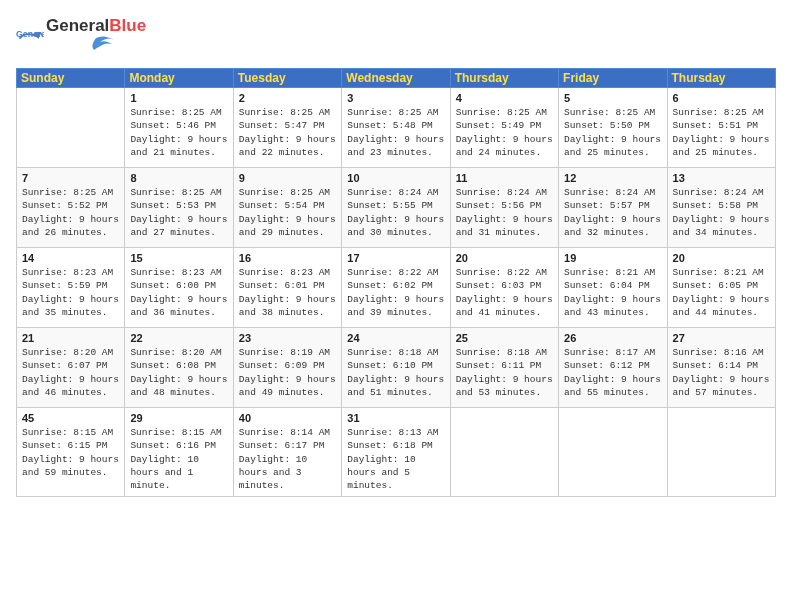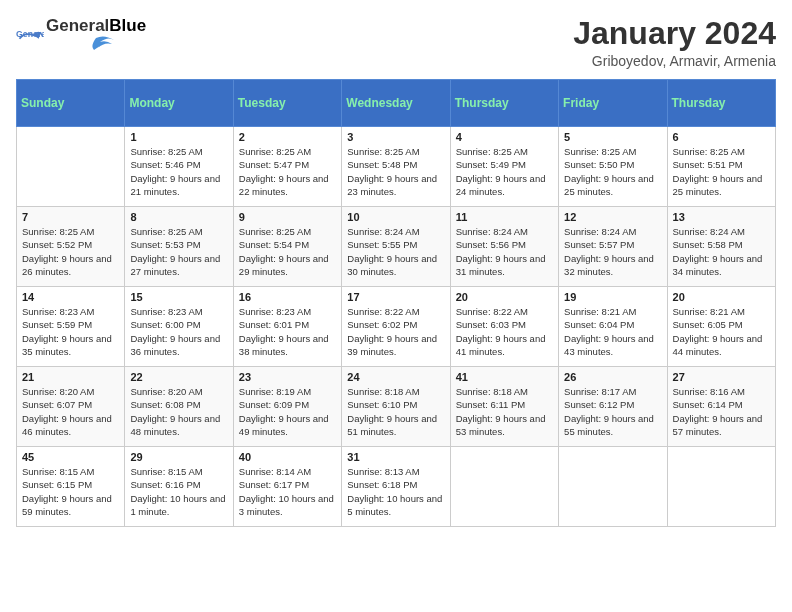--- a/index.html
+++ b/index.html
@@ -46,24 +46,24 @@
       color: #555;
       margin-top: 2px;
     }
     table {
       width: 100%;
       border-collapse: collapse;
       table-layout: fixed;
     }
     thead tr th {
       background-color: #3a6fc4;
-      color: #86efac;
+      color: #fde047;
       font-size: 12px;
       font-weight: bold;
-      padding: 16px 4px;
+      padding: 2px 4px;
       text-align: left;
       border: 1px solid #5588d4;
     }
     tbody tr td {
       border: 1px solid #ccc;
       vertical-align: top;
       padding: 4px 5px;
       font-size: 10px;
       color: #333;
       height: 80px;
@@ -76,46 +76,43 @@
       font-size: 11px;
       font-weight: bold;
       color: #222;
       display: block;
       margin-bottom: 2px;
     }
     .day-info {
       font-size: 9.5px;
       color: #333;
       line-height: 1.4;
+      font-family: Liberation Mono, monospace;
     }
   </style>
 </head>
 <body>
 
 <div class="page">
   <div class="header">
     <div class="logo">
       <svg class="logo-icon" viewBox="0 0 32 32" xmlns="http://www.w3.org/2000/svg">
         <text x="0" y="16" font-size="10" fill="#4a7bc8" font-weight="bold">General</text>
         <path d="M4 18 Q10 10 20 14 Q26 8 30 14" stroke="#4a7bc8" stroke-width="2" fill="none"></path>
         <path d="M20 14 L28 10 L26 18" fill="#4a7bc8"></path>
       </svg>
       <div>
         <div style="display:flex; align-items:baseline; gap:0;">
           <span style="font-size:17px; font-weight:bold; color:#333;">General</span>
-            <span style="font-size:17px; font-weight:bold; color:#000000;">Blue</span>
+            <span style="font-size:17px; font-weight:bold; color:#ef4444;">Blue</span>
         </div>
         <svg width="80" height="18" viewBox="0 0 80 18">
           <path d="M50 2 Q58 -2 68 4 Q62 0 54 6 Q60 4 66 8 Q58 6 52 12 Q56 8 48 14 Q44 10 50 2Z" fill="#4a90d9"></path>
         </svg>
       </div>
-    </div>
-    <div class="title-block">
-      <div class="calendar-title">January 2024</div>
-      <div class="calendar-subtitle">Griboyedov, Armavir, Armenia</div>
     </div>
   </div>
 
   <table>
     <thead>
       <tr>
       <th>Sunday</th>
           <th>Monday</th>
           <th>Tuesday</th>
           <th>Wednesday</th>
@@ -223,21 +220,21 @@
           </td>
           <td>
             <span class="day-number">23</span>
             <div class="day-info">Sunrise: 8:19 AM<br>Sunset: 6:09 PM<br>Daylight: 9 hours and 49 minutes.</div>
           </td>
           <td>
             <span class="day-number">24</span>
             <div class="day-info">Sunrise: 8:18 AM<br>Sunset: 6:10 PM<br>Daylight: 9 hours and 51 minutes.</div>
           </td>
           <td>
-            <span class="day-number">41</span>
+            <span class="day-number">25</span>
             <div class="day-info">Sunrise: 8:18 AM<br>Sunset: 6:11 PM<br>Daylight: 9 hours and 53 minutes.</div>
           </td>
           <td>
             <span class="day-number">26</span>
             <div class="day-info">Sunrise: 8:17 AM<br>Sunset: 6:12 PM<br>Daylight: 9 hours and 55 minutes.</div>
           </td>
           <td>
             <span class="day-number">27</span>
             <div class="day-info">Sunrise: 8:16 AM<br>Sunset: 6:14 PM<br>Daylight: 9 hours and 57 minutes.</div>
           </td>

